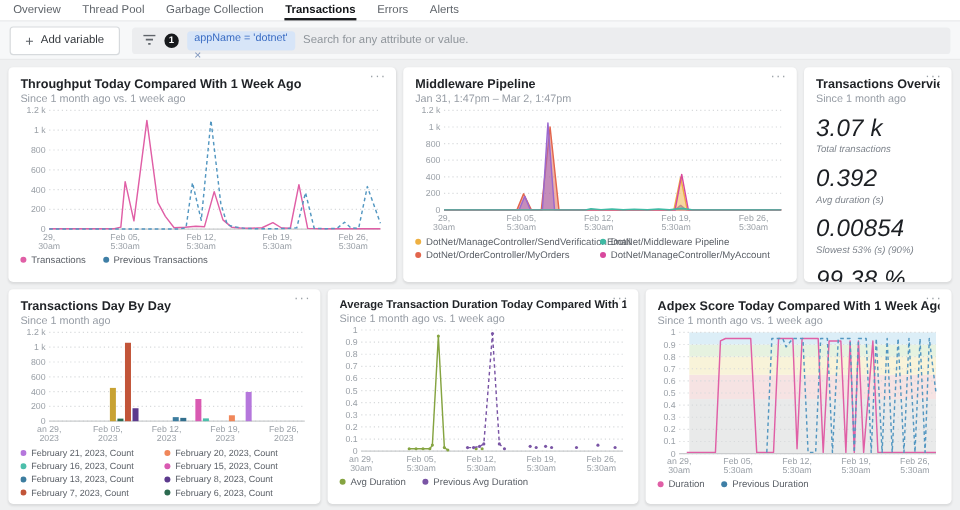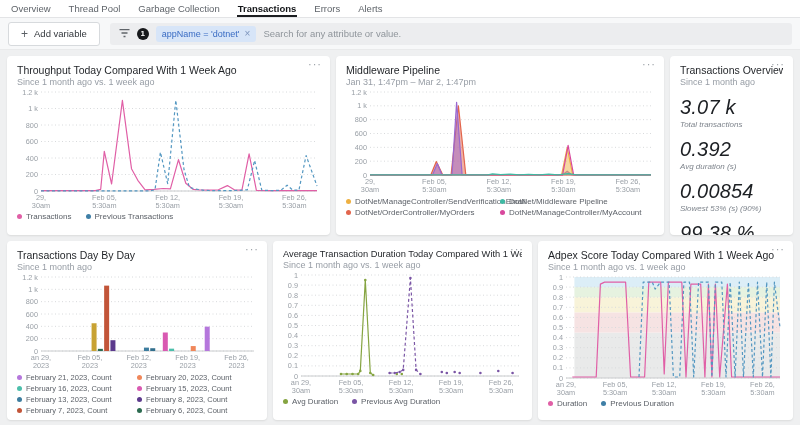--- a/index.html
+++ b/index.html
@@ -7,28 +7,28 @@
   
   .navbar{height:18px;background:#fff;border-bottom:1px solid #e3e4e6;display:flex;gap:16px;align-items:flex-end;padding:0 10px;box-sizing:border-box;}
   .tab{font-size:9.5px;color:#5f646a;padding:18px 1px 3px;cursor:pointer;white-space:nowrap;}
   .tab.active{color:#141619;font-weight:700;border-bottom:2px solid #1b1d20;padding-bottom:1px;}
   
   .toolbar{height:32px;background:#f7f8f9;border-bottom:1px solid #e9eaeb;display:flex;align-items:center;gap:10px;padding:0 8px;box-sizing:border-box;}
   .add-var{height:22px;background:#fff;border:1px solid #d7dadd;border-radius:3px;display:flex;align-items:center;gap:6px;padding:0 12px;font-size:9.5px;color:#33373c;cursor:pointer;}
   .add-var .plus{font-size:12px;color:#5b6066;line-height:1;}
   .filterbar{flex:1;height:22px;background:#ecedef;border-radius:3px;display:flex;align-items:center;gap:7px;padding:0 9px;box-sizing:border-box;}
   .badge{width:12px;height:12px;border-radius:50%;background:#17191c;color:#fff;font-size:8px;display:flex;align-items:center;justify-content:center;font-weight:700;}
-  .chip{background:#d7e5f8;border-radius:3px;height:16px;display:flex;align-items:center;gap:5px;padding:0 6px;font-size:9px;color:#3a6cc3;cursor:pointer;}
+  .chip{background:#d7e5f8;border-radius:3px;height:16px;display:flex;align-items:flex-start;gap:5px;padding:0 6px;font-size:9px;color:#3a6cc3;cursor:pointer;flex-direction:column;}
   .chip .x{color:#7e95bd;font-size:10px;cursor:pointer;}
   .placeholder{font-size:9.5px;color:#8f959b;}
   
   .main{padding:6px 7px;display:flex;flex-direction:column;gap:6px;box-sizing:border-box;}
   .row{display:flex;gap:6px;}
   .panel{background:#fff;border-radius:4px;box-shadow:0 1px 2px rgba(0,0,0,.09);padding:8px 10px;box-sizing:border-box;position:relative;height:179px;overflow:hidden;}
-  .panel h3{margin:0;font-size:10.5px;color:#1f2226;font-weight:400;white-space:nowrap;overflow:hidden;}
+  .panel h3{margin:0;font-size:10.5px;color:#1f2226;font-weight:700;white-space:nowrap;overflow:hidden;}
   .panel .sub{font-size:9px;color:#979da5;margin-top:1px;white-space:nowrap;}
   .menu{position:absolute;top:2px;right:8px;color:#9aa0a6;font-size:11px;letter-spacing:1px;cursor:pointer;}
   .p-throughput{width:323px;} .p-middleware{width:328px;} .p-overview{flex:1;}
   .p-daybyday{width:260px;} .p-avgdur{width:259px;} .p-adpex{flex:1;}
   .p-avgdur h3{font-size:9.3px;}
   .chart{width:100%;position:relative;}
   .c-tall{height:122px;} .c-mid{height:106px;} .c-bar{height:97px;} .c-unit{height:124px;}
   svg{display:block;overflow:hidden;}
   .tick{font-size:7.3px;fill:#9aa0a7;font-family:"Liberation Sans",sans-serif;}
   

